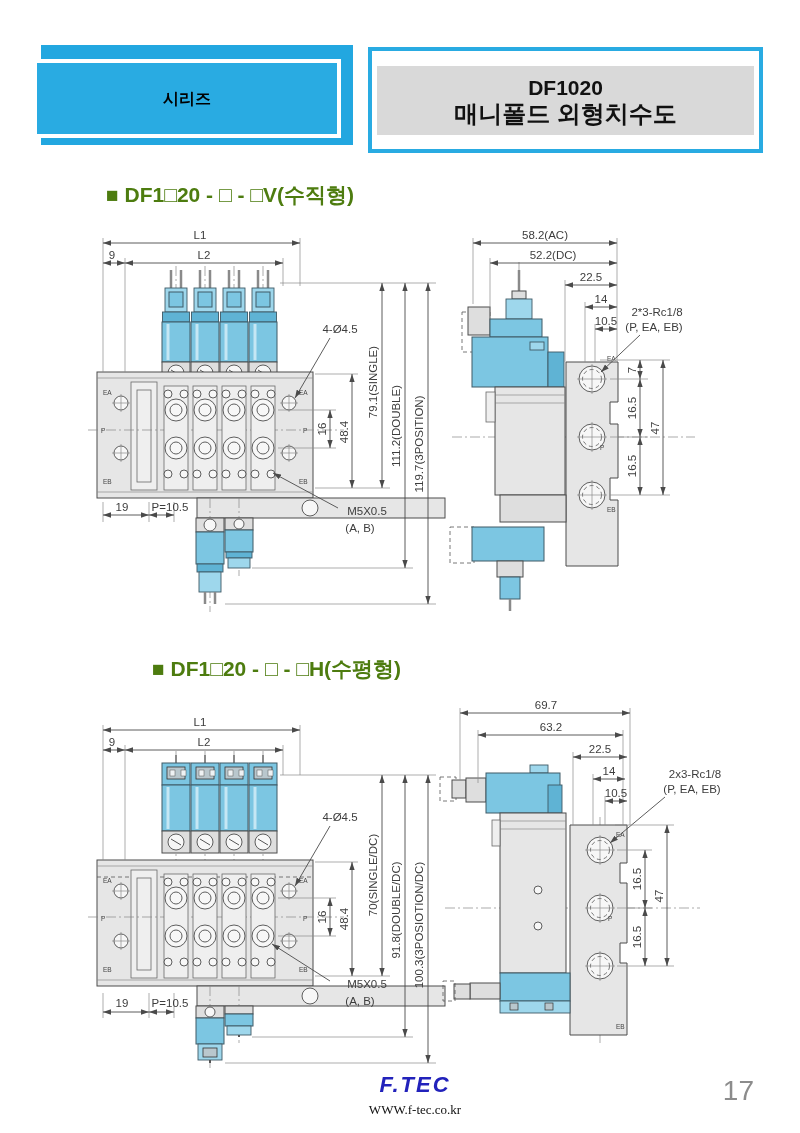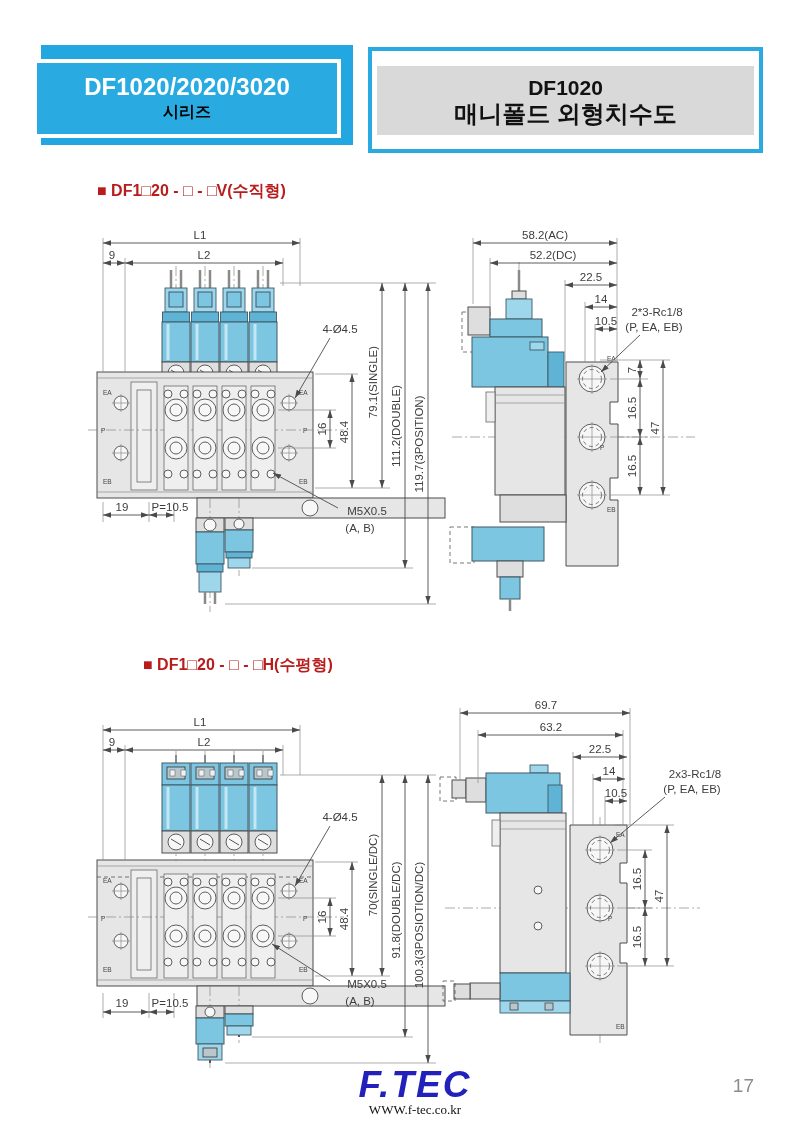--- a/index.html
+++ b/index.html
@@ -12,21 +12,21 @@
         border:4px solid #ffffff;display:flex;flex-direction:column;justify-content:center;align-items:center;}
   #hdr-left .front .t1{color:#fff;font-weight:bold;font-size:24px;line-height:27px;}
   #hdr-left .front .t2{color:#000000;font-weight:bold;font-size:16px;line-height:24px;}
   #hdr-right{position:absolute;left:368px;top:47px;width:395px;height:106px;background:#ffffff;
         border:4px solid #29abe2;box-sizing:border-box;}
   #hdr-right .band{position:absolute;left:5px;right:5px;top:15px;bottom:14px;background:#d9d9d9;
         display:flex;flex-direction:column;justify-content:center;align-items:center;}
   #hdr-right .m{color:#111;font-weight:bold;font-size:21px;line-height:26px;}
   #hdr-right .s{color:#111;font-weight:bold;font-size:24px;line-height:26px;}
   
-  .sec-title{position:absolute;left:97px;font-size:16px;font-weight:bold;color:#b91c1c;}
+  .sec-title{position:absolute;left:106px;font-size:21px;font-weight:bold;color:#4d7c0f;}
   #sec1{top:181px;}
   #sec2{top:655px;margin-left:46px;}
   
   .drw{position:absolute;left:0;}
   #svg1{top:212px;}
   #svg2{top:685px;}
   .oln{fill:#e6e6e6;stroke:#4d4d4d;stroke-width:1;}
   .oln2{fill:#efefef;stroke:#6a6a6a;stroke-width:0.8;}
   .gry{fill:#dedede;stroke:#4d4d4d;stroke-width:1;}
   .blu{fill:#7cc6e2;stroke:#3f5a66;stroke-width:1;}
@@ -34,34 +34,33 @@
   .blu3{fill:#5fb3d4;stroke:#3f5a66;stroke-width:0.9;}
   .hole{fill:#f7f7f7;stroke:#4d4d4d;stroke-width:0.9;}
   .dim{stroke:#4a4a4a;stroke-width:0.9;fill:none;}
   .ext{stroke:#8a8a8a;stroke-width:0.7;fill:none;}
   .cl{stroke:#888;stroke-width:0.7;fill:none;stroke-dasharray:10 3 2 3;}
   .dsh{stroke:#555;stroke-width:0.8;fill:none;stroke-dasharray:4 3;}
   .dimtxt{font-family:"Liberation Sans",sans-serif;font-size:11.5px;fill:#3d3d3d;}
   .lbl{font-family:"Liberation Sans",sans-serif;font-size:6.5px;fill:#444;}
   
   #footer-logo{position:absolute;left:330px;top:1068px;width:170px;text-align:center;}
-  #footer-logo .logo{color:#2222bb;font-weight:bold;font-style:italic;font-size:37px;
+  #footer-logo .logo{color:#2222bb;font-weight:bold;font-style:italic;font-size:22px;
         letter-spacing:2px;line-height:34px;}
   #footer-logo .url{color:#111;font-weight:normal;font-size:13px;font-family:"Liberation Serif",serif;}
-  #page-num{position:absolute;right:46px;top:1075px;font-size:19px;color:#8c8c8c;}
+  #page-num{position:absolute;right:46px;top:1075px;font-size:28px;color:#8c8c8c;}
 </style>
 </head>
 <body>
 
 <div id="page">
 
   <div id="hdr-left">
     <div class="back"></div>
     <div class="front">
-      <div class="t1">DF1020/2020/3020</div>
       <div class="t2">시리즈</div>
     </div>
   </div>
   <div id="hdr-right">
     <div class="band">
       <div class="m">DF1020</div>
       <div class="s">매니폴드 외형치수도</div>
     </div>
   </div>
 

